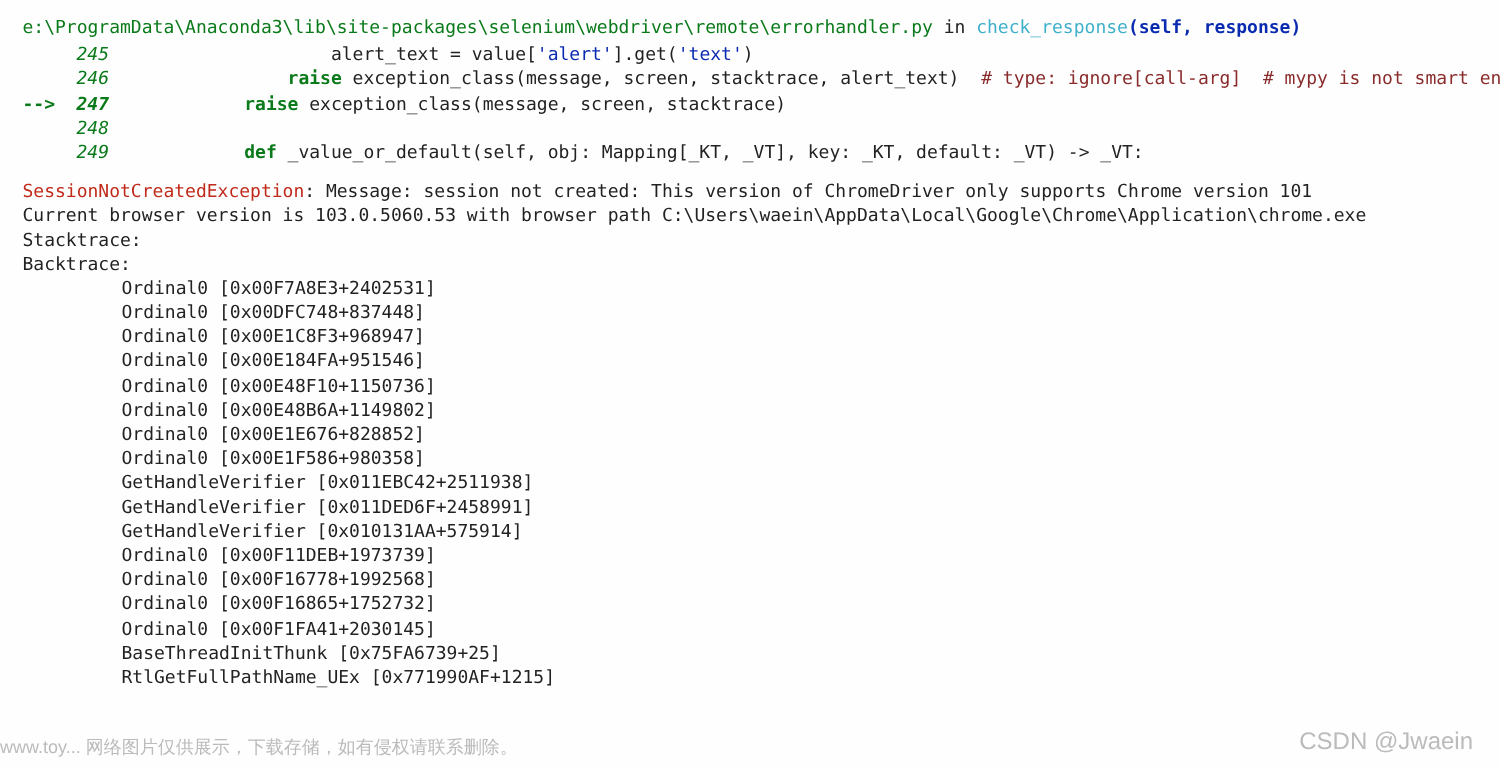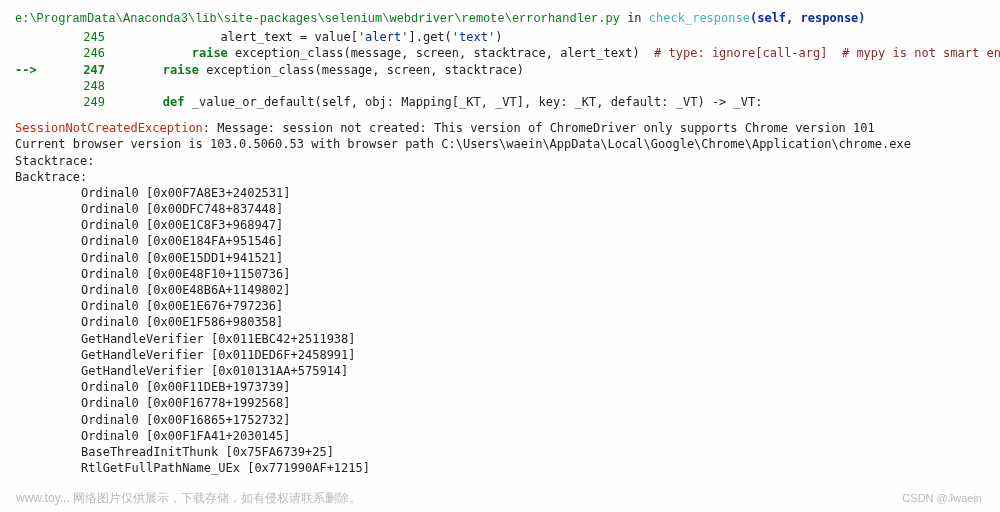--- a/index.html
+++ b/index.html
@@ -8,49 +8,49 @@
     font-family: Consolas, "DejaVu Sans Mono", monospace;
     font-size: 12px;
     line-height: 1.35;
     background: #fefefe;
     color: #222;
     width: 1000px;
     box-sizing: border-box;
     white-space: nowrap;
   }
   .file-header { margin-bottom: 2px; }
-  .file-path { color: #0a7a1a; font-family: Liberation Mono, monospace; }
+  .file-path { color: #0a7a1a; }
   .func-in { color: #222; }
   .func-name { color: #3fb0c9; }
   .sig { color: #0a2ab0; font-weight: bold; }
   .code-line { white-space: pre; }
-  .ln { color: #0a7a1a; display: inline-block; width: 54px; text-align: right; margin-left: 12px; }
+  .ln { color: #0a7a1a; display: inline-block; width: 54px; text-align: left; margin-left: 12px; font-style: italic; }
   .ln.cur { color: #0a7a1a; font-weight: bold; }
   .arrow { color: #0a7a1a; font-weight: bold; display:inline-block; width:24px; }
   .noarrow { display:inline-block; width:24px; }
   .kw { color: #0a7a1a; font-weight: bold; }
   .str { color: #0a2ab0; }
   .comment { color: #8a2b2b; }
   .indent { white-space: pre; }
   .err-name { color: #c02a1a; text-align: center; }
   .err-body { color: #222; }
   .stack-line { padding-left: 66px; }
   .watermark {
     position: fixed;
-    left: 16px;
+    left: 0;
     bottom: 6px;
     font-size: 12px;
     color: #bbb;
     font-family: sans-serif;
   }
   .watermark2 {
     position: fixed;
     right: 18px;
     bottom: 6px;
-    font-size: 11px;
+    font-size: 16px;
     color: #bbb;
     font-family: sans-serif;
   }
   .plain { color:#222; }
 </style>
 </head>
 <body>
 
 <div class="file-header">
   <span class="file-path">e:\ProgramData\Anaconda3\lib\site-packages\selenium\webdriver\remote\errorhandler.py</span><span class="func-in plain"> in </span><span class="func-name">check_response</span><span class="sig">(self, response)</span>
@@ -73,24 +73,23 @@
 </div>
 <div class="err-body">Current browser version is 103.0.5060.53 with browser path C:\Users\waein\AppData\Local\Google\Chrome\Application\chrome.exe</div>
 <div class="err-body">Stacktrace:</div>
 <div class="err-body">Backtrace:</div>
 
 <div id="stack-container">
     <div class="stack-line">Ordinal0 [0x00F7A8E3+2402531]</div>
     <div class="stack-line">Ordinal0 [0x00DFC748+837448]</div>
     <div class="stack-line">Ordinal0 [0x00E1C8F3+968947]</div>
     <div class="stack-line">Ordinal0 [0x00E184FA+951546]</div>
-    <div class="stack-line">Ordinal0 [0x00E15DD1+941521]</div>
     <div class="stack-line">Ordinal0 [0x00E48F10+1150736]</div>
     <div class="stack-line">Ordinal0 [0x00E48B6A+1149802]</div>
-    <div class="stack-line">Ordinal0 [0x00E1E676+797236]</div>
+    <div class="stack-line">Ordinal0 [0x00E1E676+828852]</div>
     <div class="stack-line">Ordinal0 [0x00E1F586+980358]</div>
     <div class="stack-line">GetHandleVerifier [0x011EBC42+2511938]</div>
     <div class="stack-line">GetHandleVerifier [0x011DED6F+2458991]</div>
     <div class="stack-line">GetHandleVerifier [0x010131AA+575914]</div>
     <div class="stack-line">Ordinal0 [0x00F11DEB+1973739]</div>
     <div class="stack-line">Ordinal0 [0x00F16778+1992568]</div>
     <div class="stack-line">Ordinal0 [0x00F16865+1752732]</div>
     <div class="stack-line">Ordinal0 [0x00F1FA41+2030145]</div>
     <div class="stack-line">BaseThreadInitThunk [0x75FA6739+25]</div>
     <div class="stack-line">RtlGetFullPathName_UEx [0x771990AF+1215]</div>

